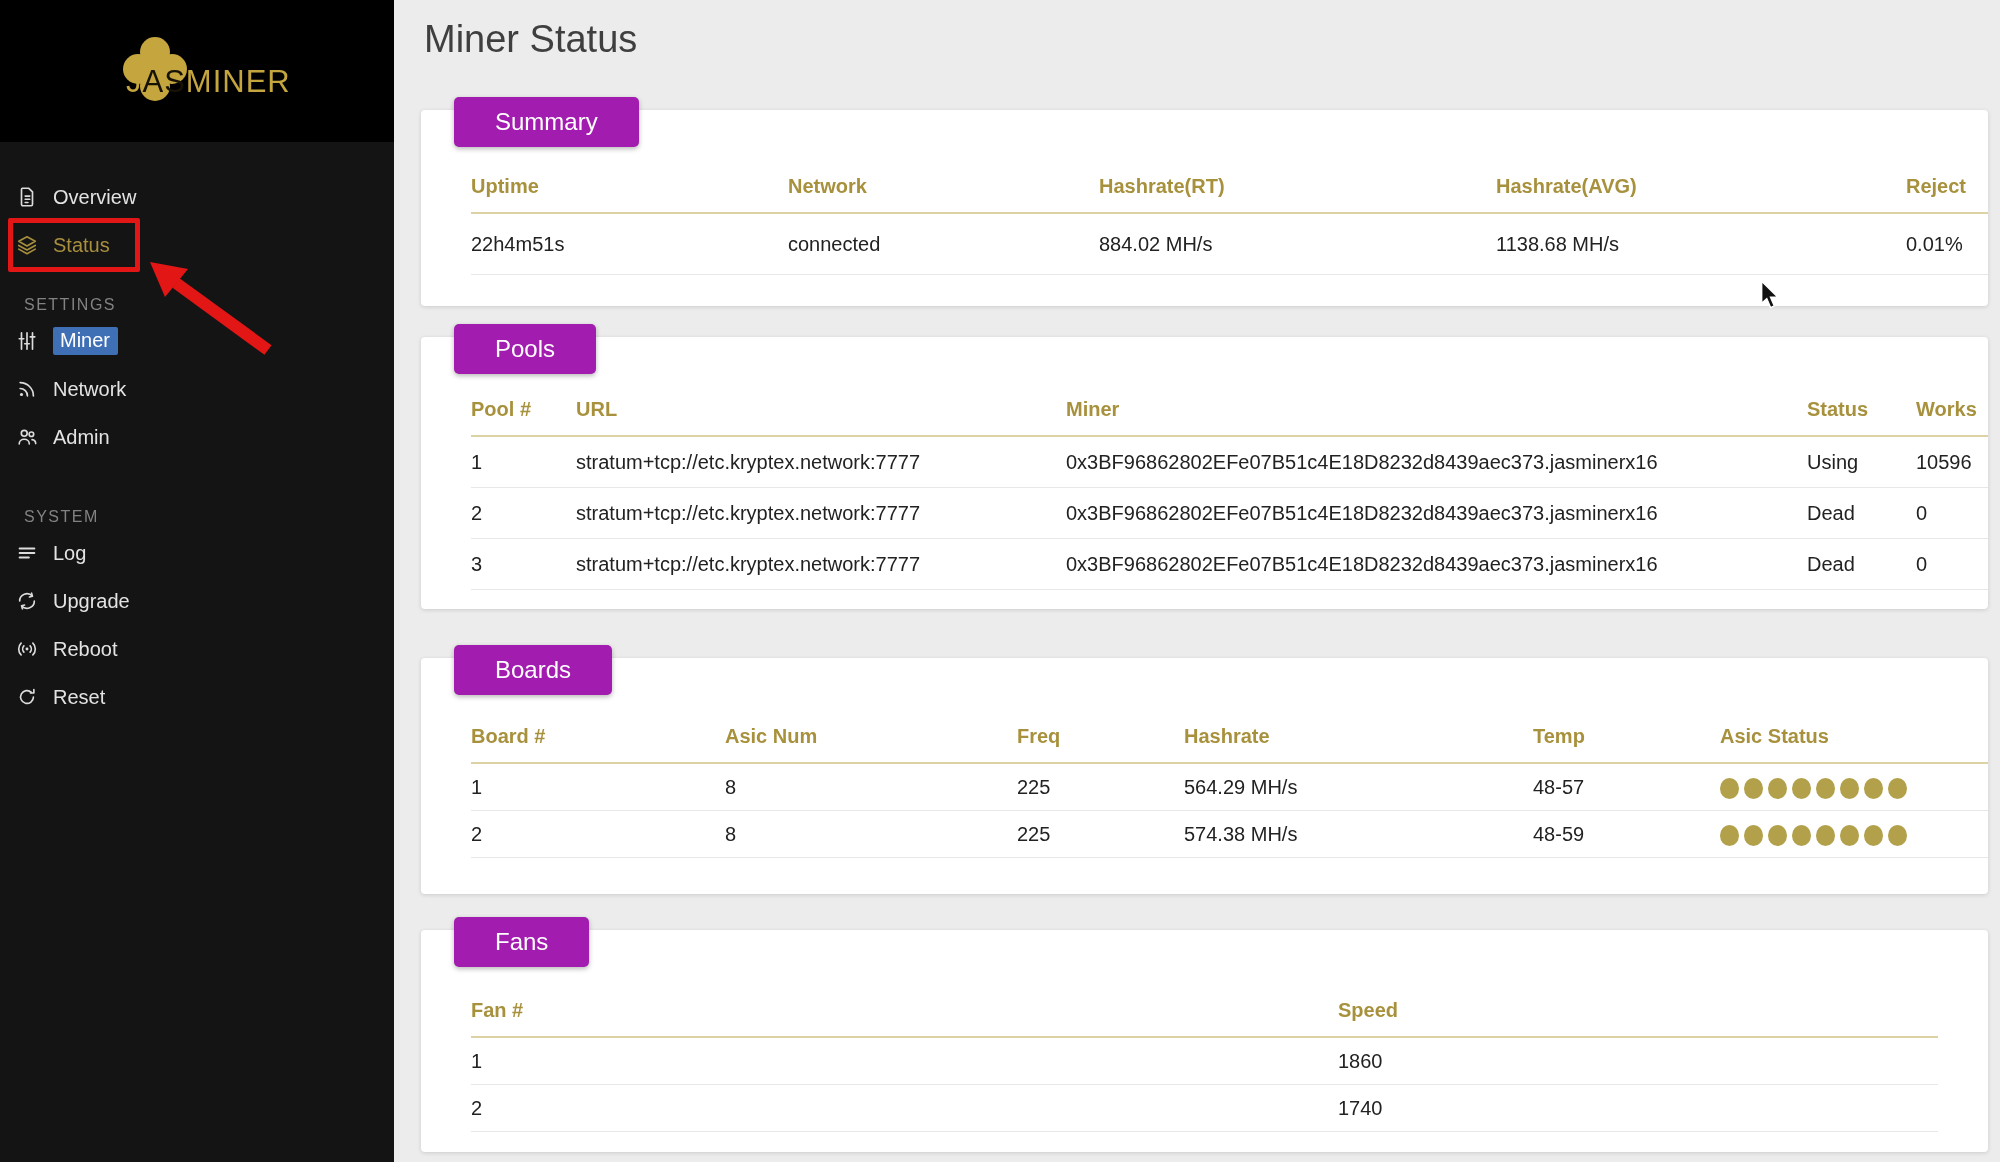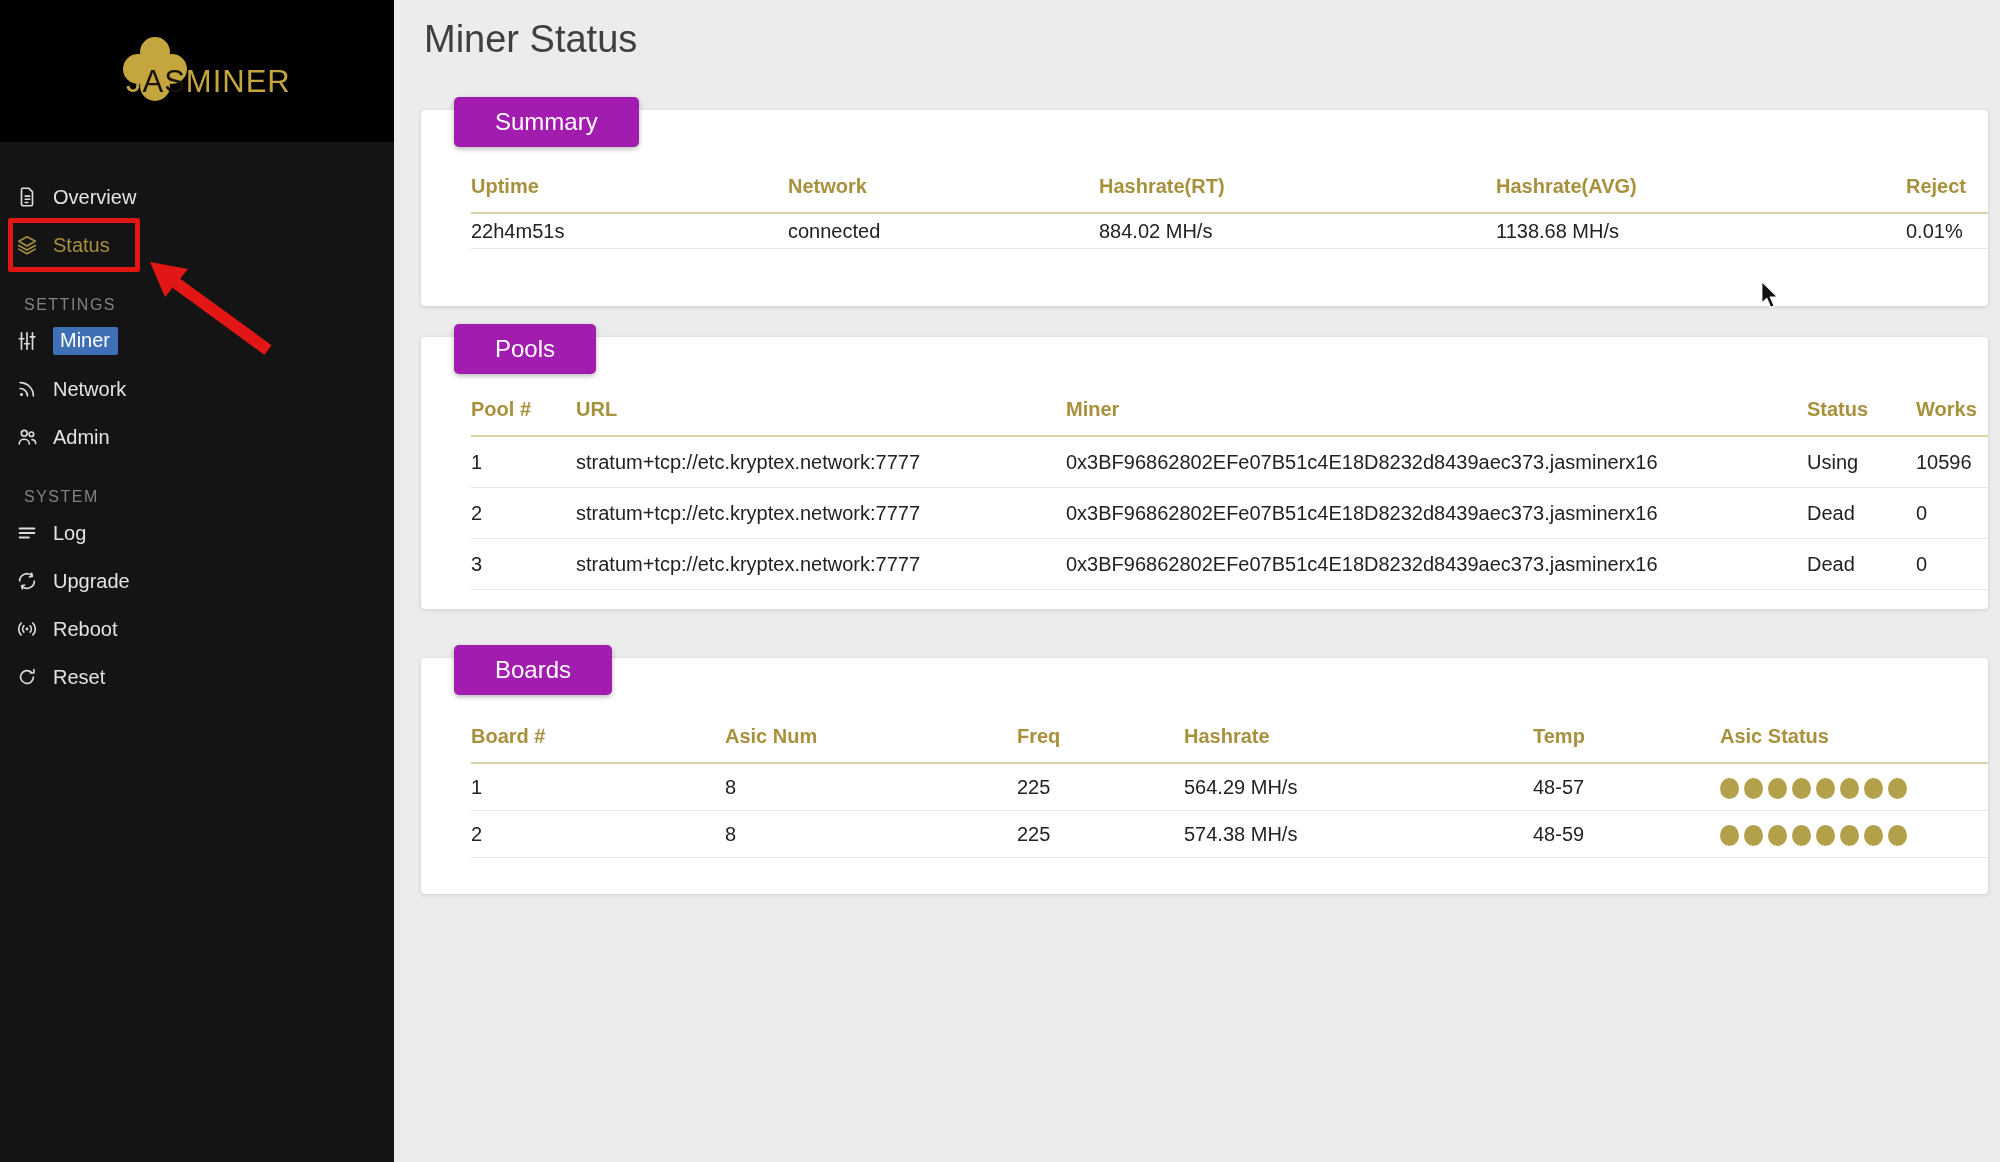--- a/index.html
+++ b/index.html
@@ -19,21 +19,21 @@
   .brand .dark { color:#161204; }
 
   .nav { padding:31px 0 0 0; }
   .nav-item { display:flex; align-items:center; height:48px; padding-left:16px; color:#e3e3e3; font-size:20px; cursor:pointer; }
   .nav-item .ic { width:22px; height:22px; margin-right:15px; flex:0 0 22px; }
   .nav-item .ic svg { display:block; width:22px; height:22px; }
   .nav-item.active { color:#a88f3e; }
   .sel-text { background:#3f6fb5; color:#fff; padding:2px 8px 3px 7px; border-radius:2px; }
   .section-label { padding-left:24px; height:24px; line-height:24px; color:#828282; font-size:16px; letter-spacing:1.5px; }
   .lbl-settings { margin-top:24px; }
-  .lbl-system { margin-top:24px; }
+  .lbl-system { margin-top:44px; }
 
   
   .red-box { position:absolute; left:8px; top:218px; width:132px; height:54px; border:5px solid #e31616; border-radius:2px; pointer-events:none; }
   .annot-svg, .cursor-svg { position:absolute; left:0; top:0; pointer-events:none; }
 
   
   .main-title { position:absolute; left:424px; top:18px; font-size:38px; color:#3f3f3f; font-weight:500; }
 
   .card { position:absolute; left:421px; width:1567px; background:#fff; border-radius:4px;
           box-shadow:0 1px 4px rgba(0,0,0,0.14); overflow:hidden; }
@@ -45,21 +45,21 @@
            background:#a21caf; color:#fff; font-size:24px; border-radius:5px;
            box-shadow:0 2px 5px rgba(0,0,0,0.28); z-index:3; }
   .card { overflow:visible; }
   .card .clip { position:absolute; inset:0; overflow:hidden; border-radius:4px; }
 
   table { border-collapse:collapse; table-layout:fixed; margin-left:50px; }
   th { text-align:left; color:#a8913d; font-size:20px; font-weight:bold; line-height:24px;
        padding:0 0 14px 0; border-bottom:2px solid #ddd2a4;margin-top:36px; }
   td { text-align:left; color:#222; font-size:20px; line-height:24px; border-bottom:1px solid #e7e7e7; }
   .t-summary { width:1835px; margin-top:64px; }
-  .t-summary td { padding:5px 0;margin-top:8px; }
+  .t-summary td { padding:18px 0;margin-top:8px; }
   .t-pools   { width:1745px; margin-top:60px; }
   .t-pools td { padding:13px 0; }
   .t-boards  { width:1549px; margin-top:66px; }
   .t-boards td { padding:11px 0; }
   .t-fans    { width:1467px; margin-top:68px; }
   .t-fans td { padding:11px 0; }
 
   .dot { display:inline-block; width:19px; height:21px; border-radius:50%; background:#b2a04a; margin-right:5px; vertical-align:middle; }
 </style>
 </head>
@@ -309,18 +309,45 @@
             <td>225</td>
             <td>574.38 MH/s</td>
             <td>48-59</td>
             <td><span class="dot"></span><span class="dot"></span><span class="dot"></span><span class="dot"></span><span class="dot"></span><span class="dot"></span><span class="dot"></span><span class="dot"></span></td>
           </tr>
         </tbody>
       </table>
     </div>
   </section>
 
+  <section class="card card-fans">
+    <div class="badge">Fans</div>
+    <div class="clip">
+      <table class="t-fans">
+        <colgroup>
+            <col style="width:867px">
+            <col style="width:600px">
+          </colgroup>
+        <thead>
+          <tr>
+            <th>Fan #</th>
+            <th>Speed</th>
+          </tr>
+        </thead>
+        <tbody>
+          <tr>
+            <td>1</td>
+            <td>1860</td>
+          </tr>
+          <tr>
+            <td>2</td>
+            <td>1740</td>
+          </tr>
+        </tbody>
+      </table>
+    </div>
+  </section>
 
   <svg class="cursor-svg" style="left:1759px; top:280px;" width="22" height="30" viewBox="0 0 17 27">
     <path d="M1 1 L1 21 L5.6 16.8 L9 24.8 L12.4 23.3 L9 15.4 L15.6 15.4 Z" fill="#111" stroke="#fff" stroke-width="1.3"></path>
   </svg>
 
 </div>
 
 </body></html>

